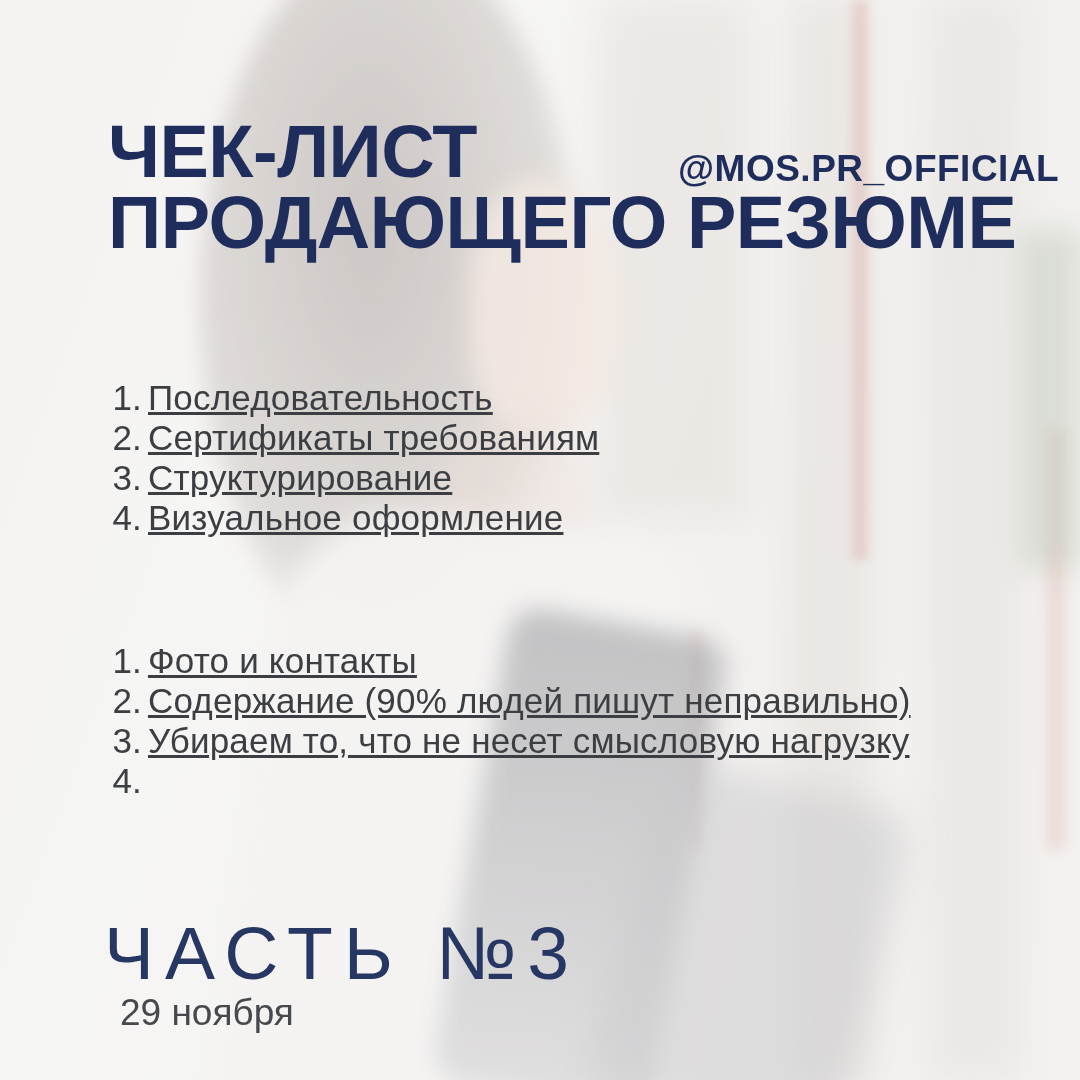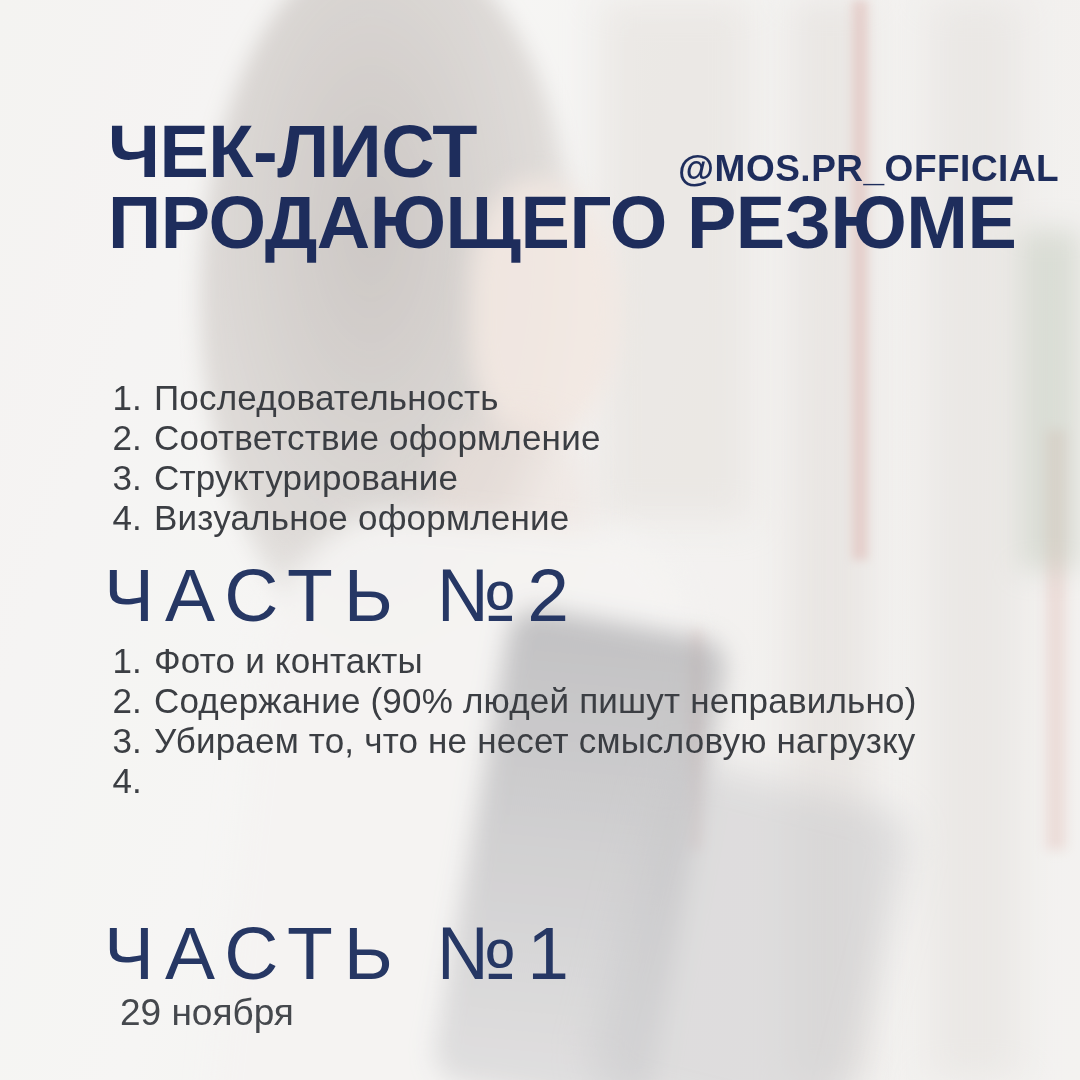--- a/index.html
+++ b/index.html
@@ -40,21 +40,21 @@
   .handle{left:678px;top:148px;font-weight:bold;font-size:37px;letter-spacing:.5px;
     color:var(--title-navy,#1e2d5c);white-space:nowrap;}
   .section-heading{left:104px;font-size:75px;line-height:1;font-weight:400;
     letter-spacing:11px;color:var(--heading-navy,#263764);white-space:nowrap;}
   .h1{top:292px;} .h2{top:558px;} .h3{top:916px;}
   .list{position:absolute;left:100px;}
   .list-1{top:378px;} .list-2{top:641px;}
   .item{display:flex;font-size:35px;line-height:40px;color:var(--body-text,#3b3e43);
     letter-spacing:.2px;}
   .item .n{width:42px;text-align:right;flex:none;}
-  .item .t{margin-left:12px;max-width:780px;}
+  .item .t{margin-left:6px;max-width:780px;text-decoration:underline;}
   .date{left:120px;top:992px;font-size:37px;color:var(--date-text,#45484d);}
 </style>
 </head>
 <body>
 
 <div class="frame">
 
   <div class="bg">
     <div class="col-a"></div>
     <div class="col-b"></div>
@@ -80,49 +80,48 @@
   </div>
 
 
   <div class="list list-1">
     <div class="item">
       <span class="n">1.</span>
       <span class="t">Последовательность</span>
     </div>
     <div class="item">
       <span class="n">2.</span>
-      <span class="t">Соответствие оформление</span>
+      <span class="t">Сертификаты требованиям</span>
     </div>
     <div class="item">
       <span class="n">3.</span>
       <span class="t">Структурирование</span>
     </div>
     <div class="item">
       <span class="n">4.</span>
       <span class="t">Визуальное оформление</span>
     </div>
   </div>
 
-  <div class="txt section-heading h2">ЧАСТЬ №2</div>
 
   <div class="list list-2">
     <div class="item">
       <span class="n">1.</span>
       <span class="t">Фото и контакты</span>
     </div>
     <div class="item">
       <span class="n">2.</span>
       <span class="t">Содержание (90% людей пишут неправильно)</span>
     </div>
     <div class="item">
       <span class="n">3.</span>
       <span class="t">Убираем то, что не несет смысловую нагрузку</span>
     </div>
     <div class="item">
       <span class="n">4.</span>
     </div>
   </div>
 
-  <div class="txt section-heading h3">ЧАСТЬ №1</div>
+  <div class="txt section-heading h3">ЧАСТЬ №3</div>
 
   <div class="txt date">29 ноября</div>
 
 </div>
 
 </body></html>

